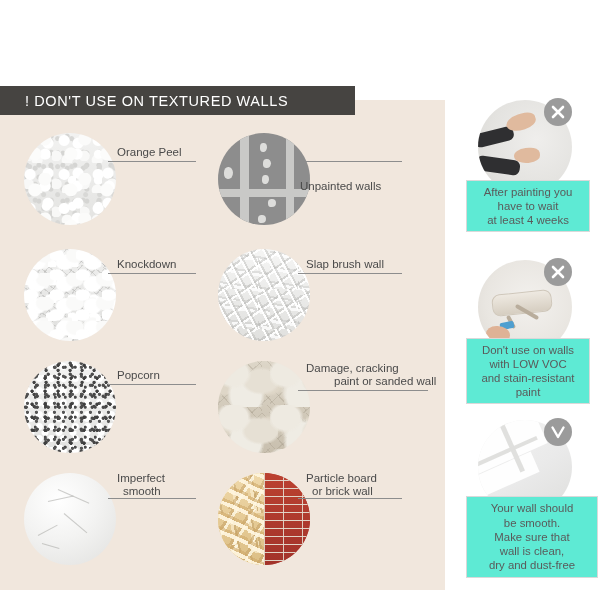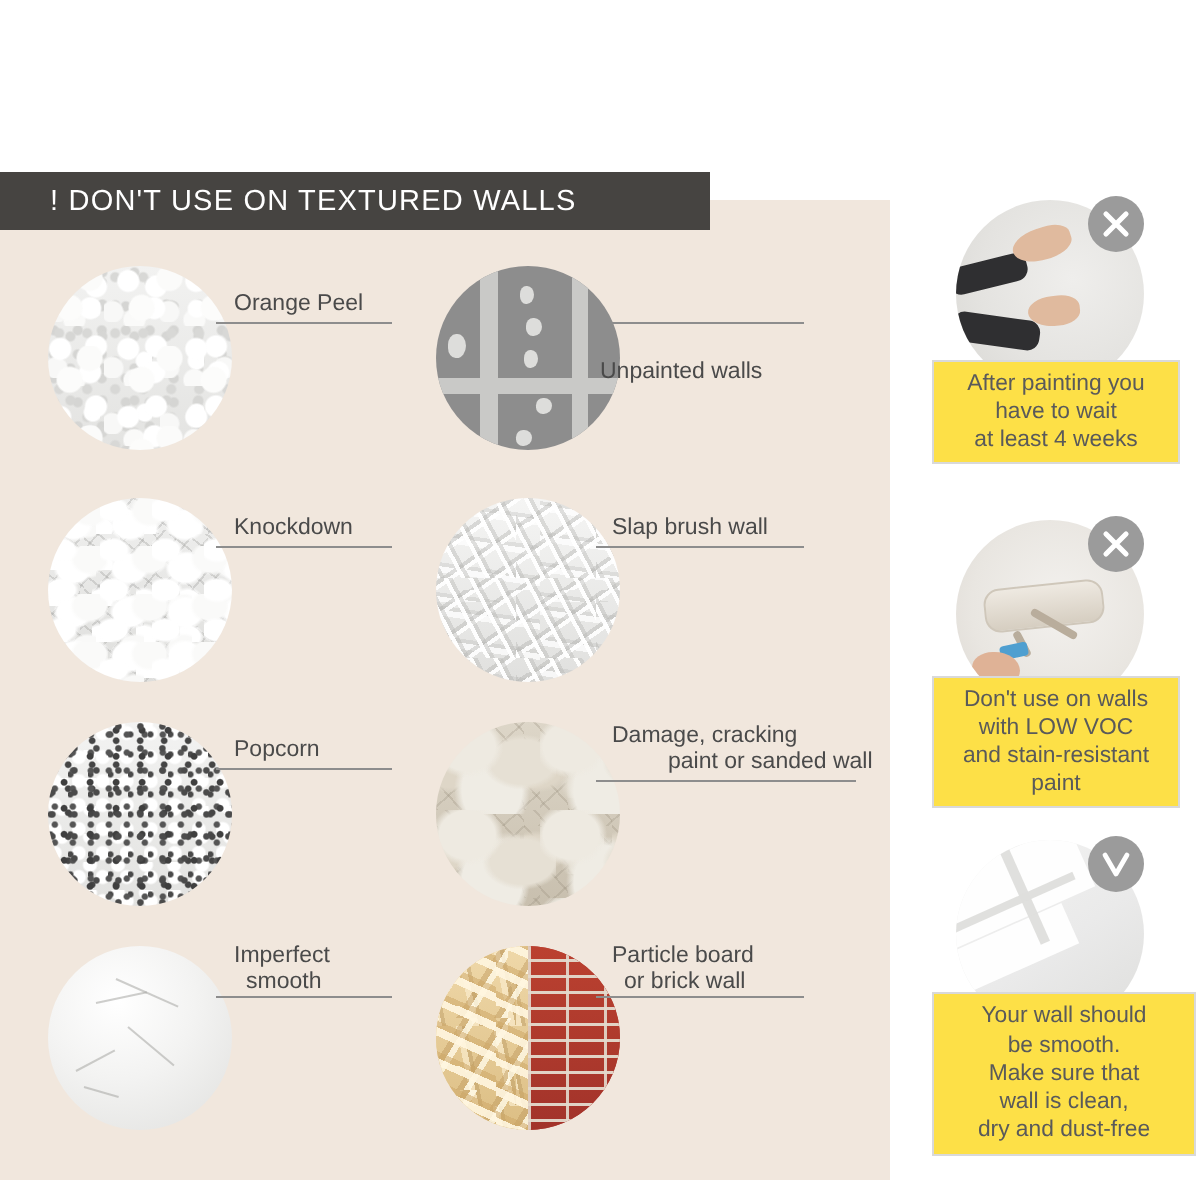--- a/index.html
+++ b/index.html
@@ -261,21 +261,21 @@
     position: absolute;
     width: 28px;
     height: 28px;
     border-radius: 50%;
     background: #9b9b9b;
   }
   .badge svg { display: block; }
 
   .tip-box {
     position: absolute;
-    background: #fde047;
+    background: #5eead4;
     border: 1px solid #d9d9d9;
     display: flex;
     flex-direction: column;
     align-items: center;
     justify-content: center;
     box-sizing: border-box;
   }
   .tip-line {
     font-size: 11.4px;
     line-height: 14.2px;

